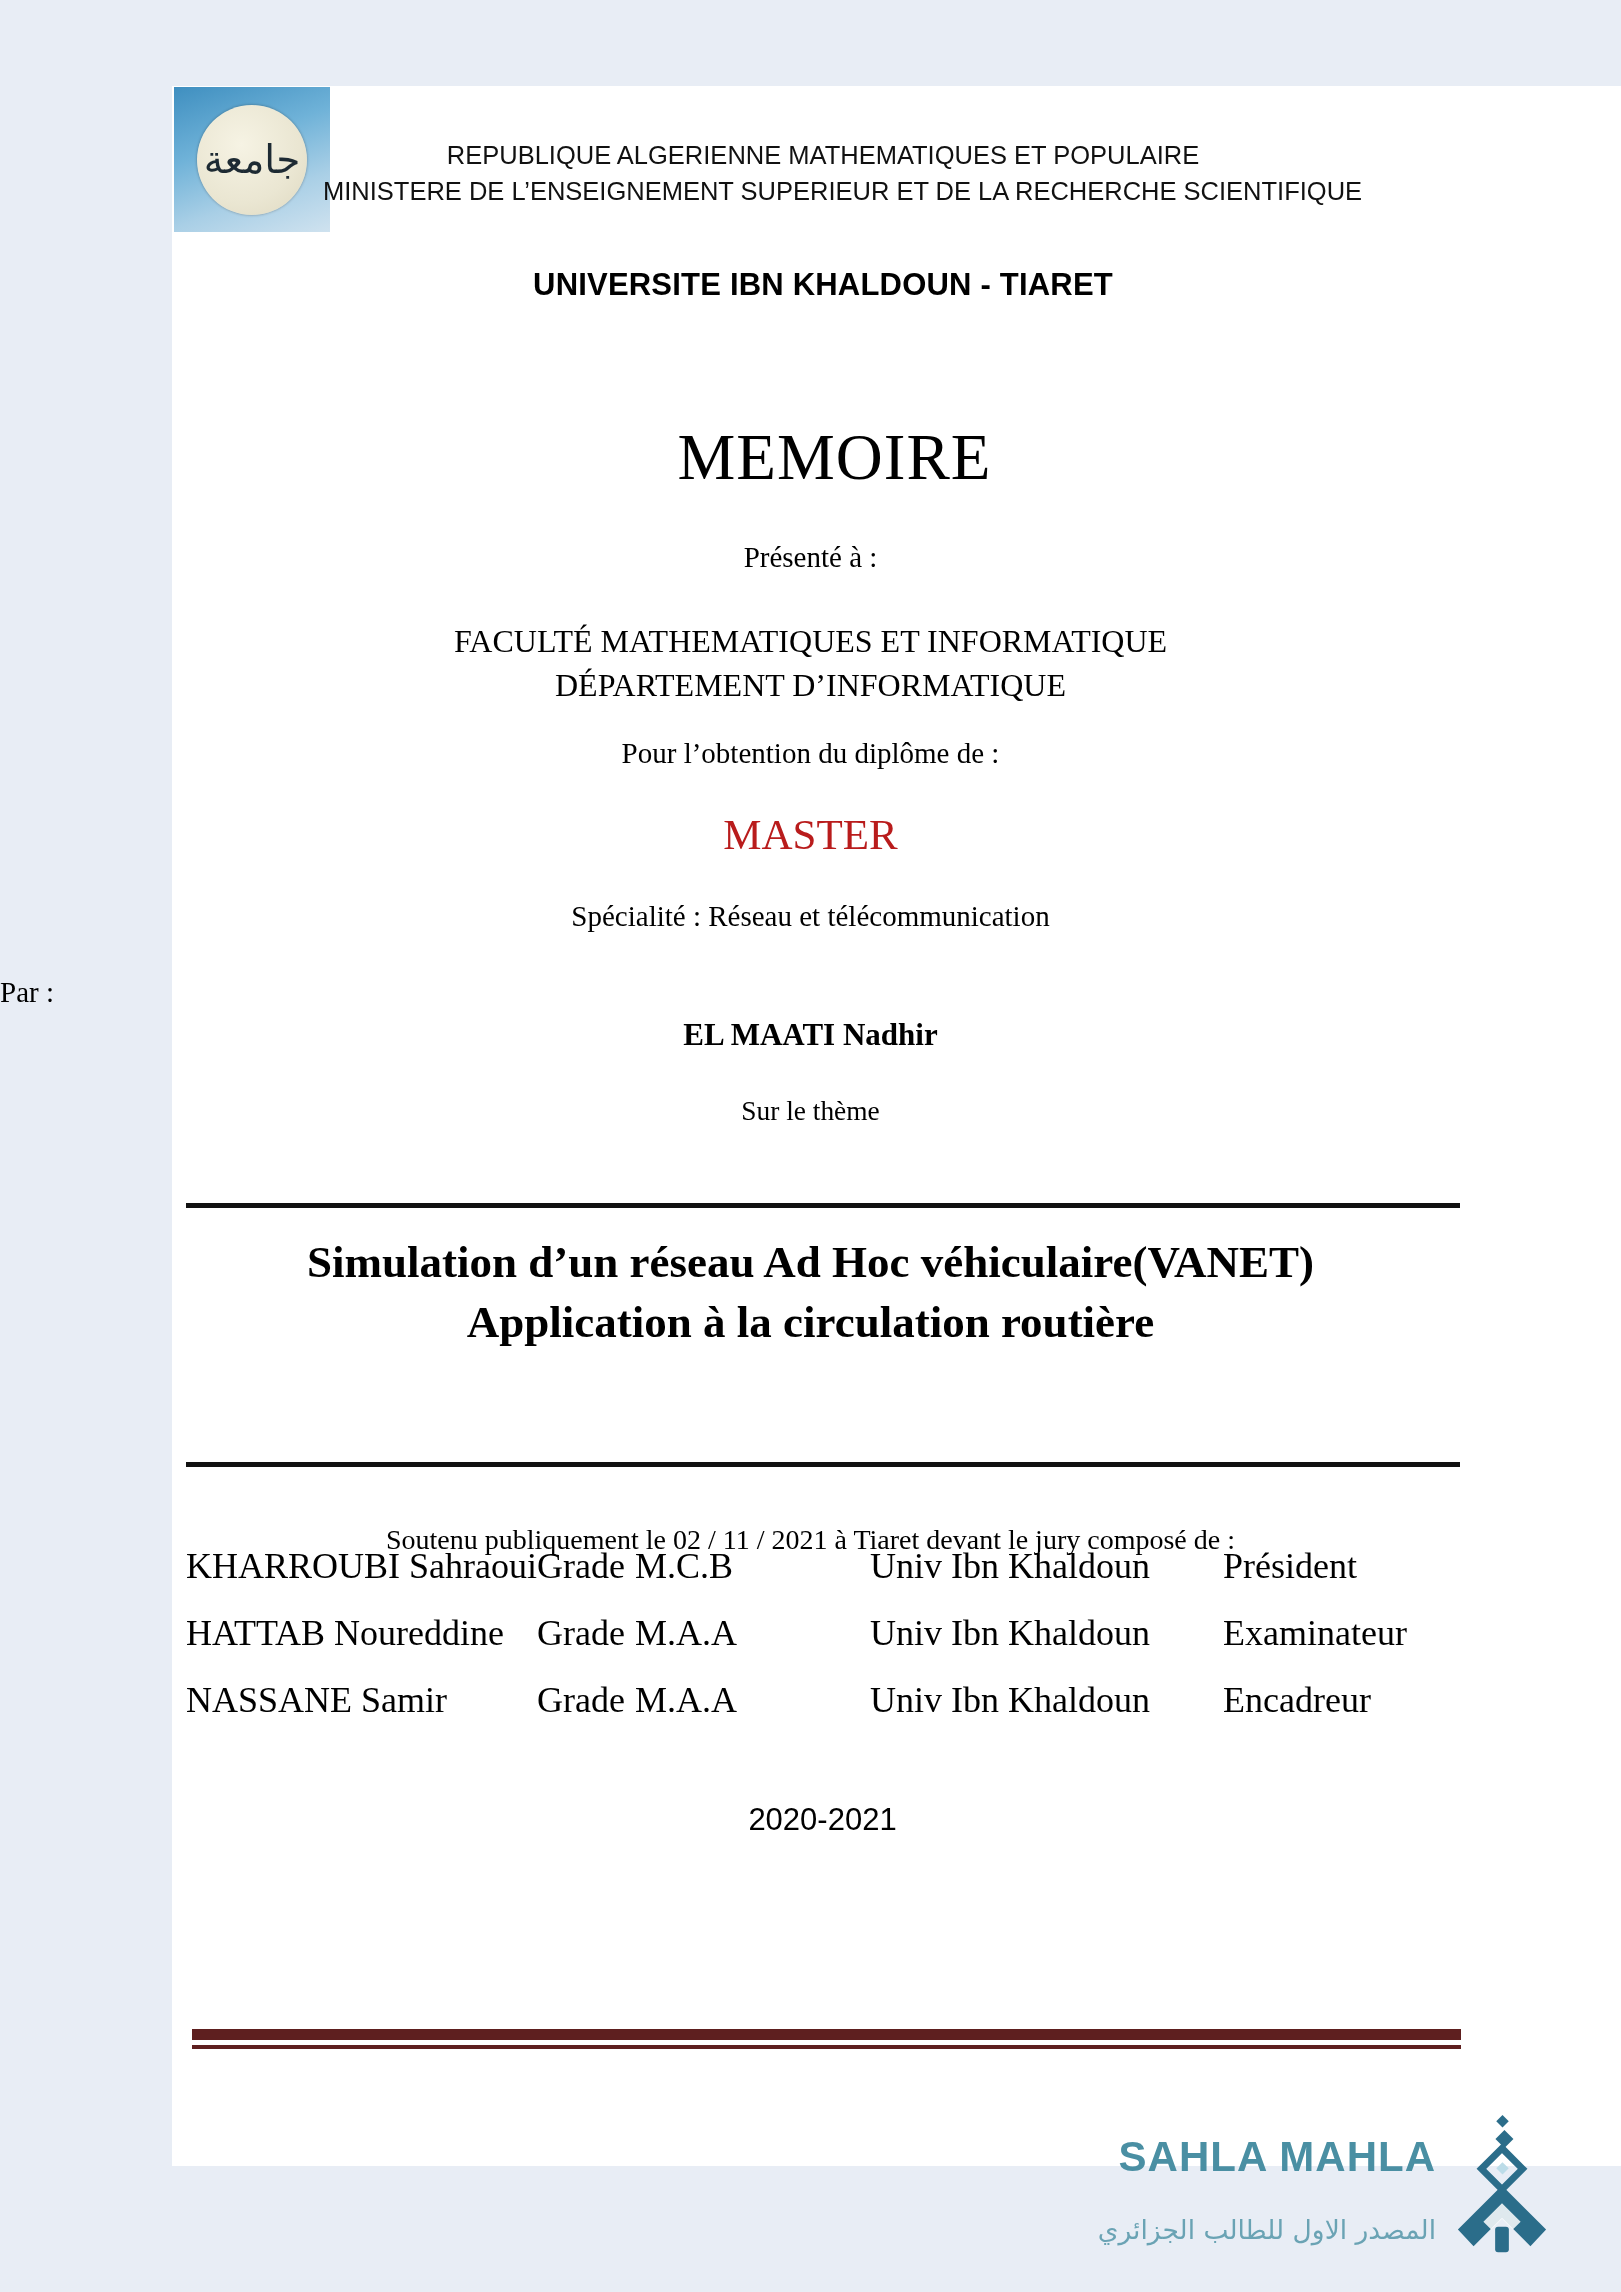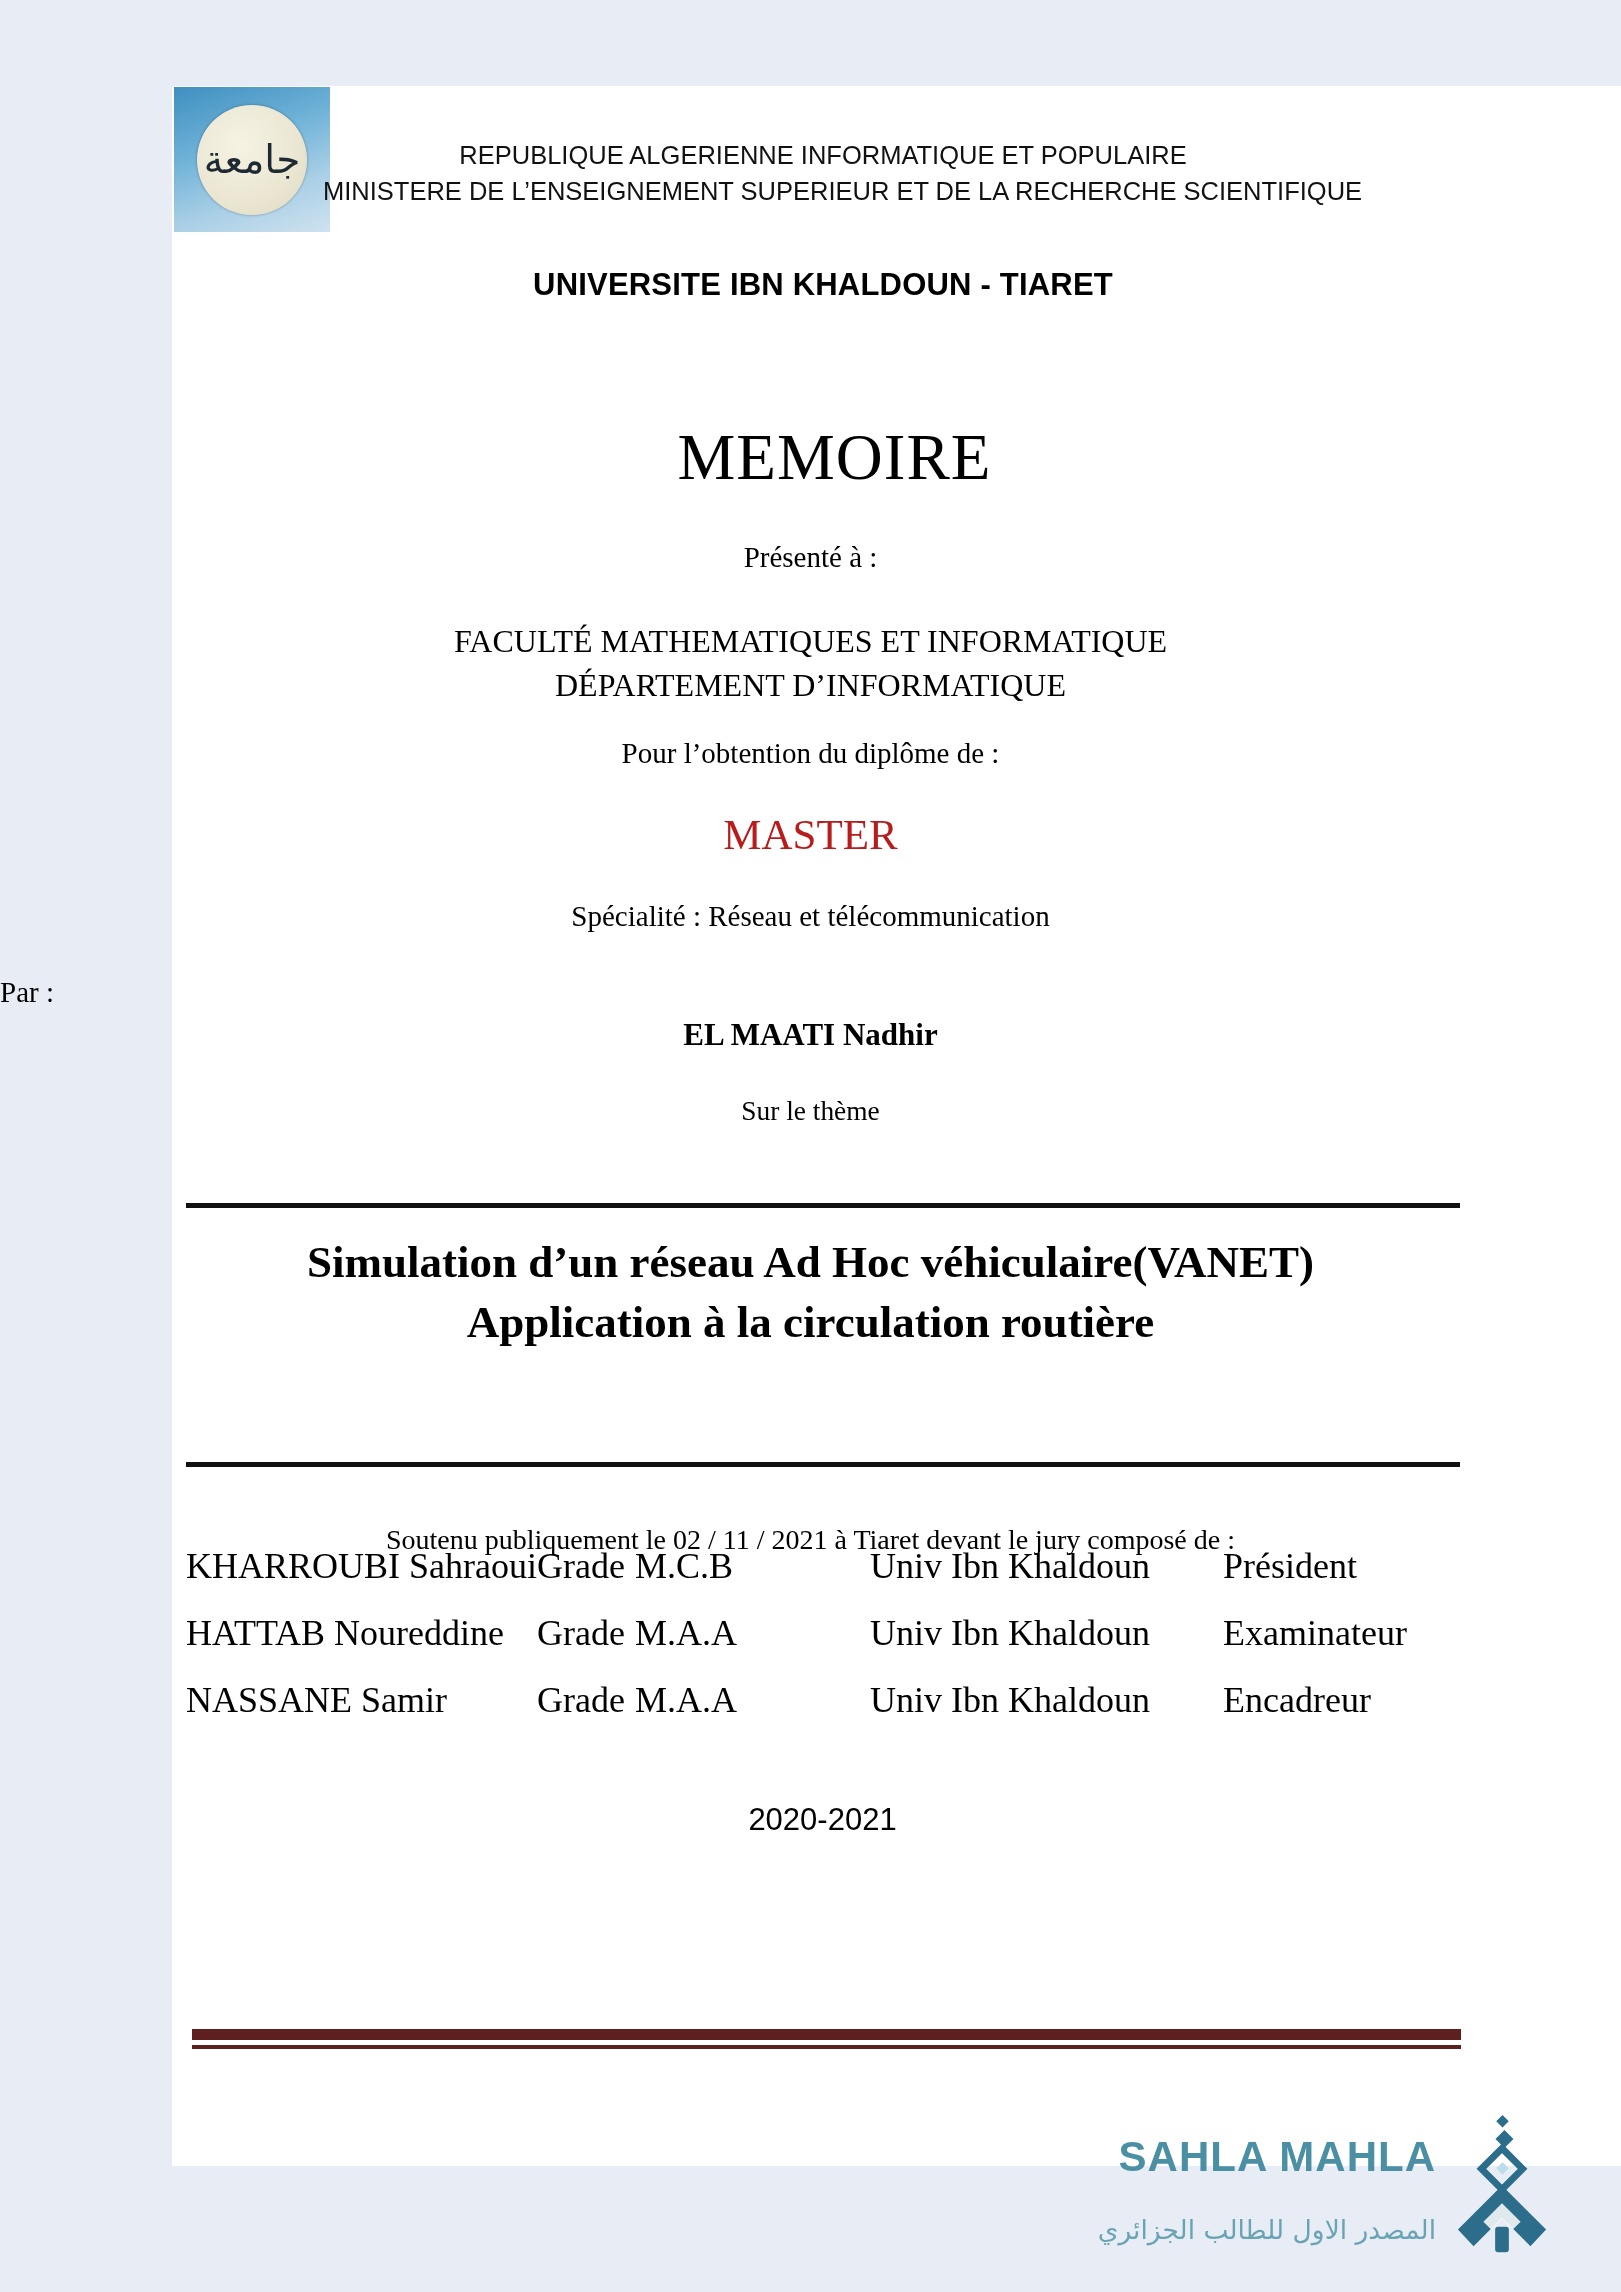--- a/index.html
+++ b/index.html
@@ -323,21 +323,21 @@
 <div class="page-bg"></div>
 <div class="sheet"></div>
 <div class="sheet-tail"></div>
 
 <div class="emblem">
   <div class="disc"></div>
   <div class="calligraphy">جامعة</div>
 </div>
 
 <div class="hdr">
-  <div>REPUBLIQUE ALGERIENNE INFORMATIQUE ET POPULAIRE</div>
+  <div>REPUBLIQUE ALGERIENNE MATHEMATIQUES ET POPULAIRE</div>
   <div>MINISTERE DE L’ENSEIGNEMENT SUPERIEUR ET DE LA RECHERCHE SCIENTIFIQUE</div>
 </div>
 
 <div class="univ">UNIVERSITE IBN KHALDOUN - TIARET</div>
 
 <div class="memoire">MEMOIRE</div>
 
 <div class="presente">Présenté à :</div>
 
 <div class="faculty">

